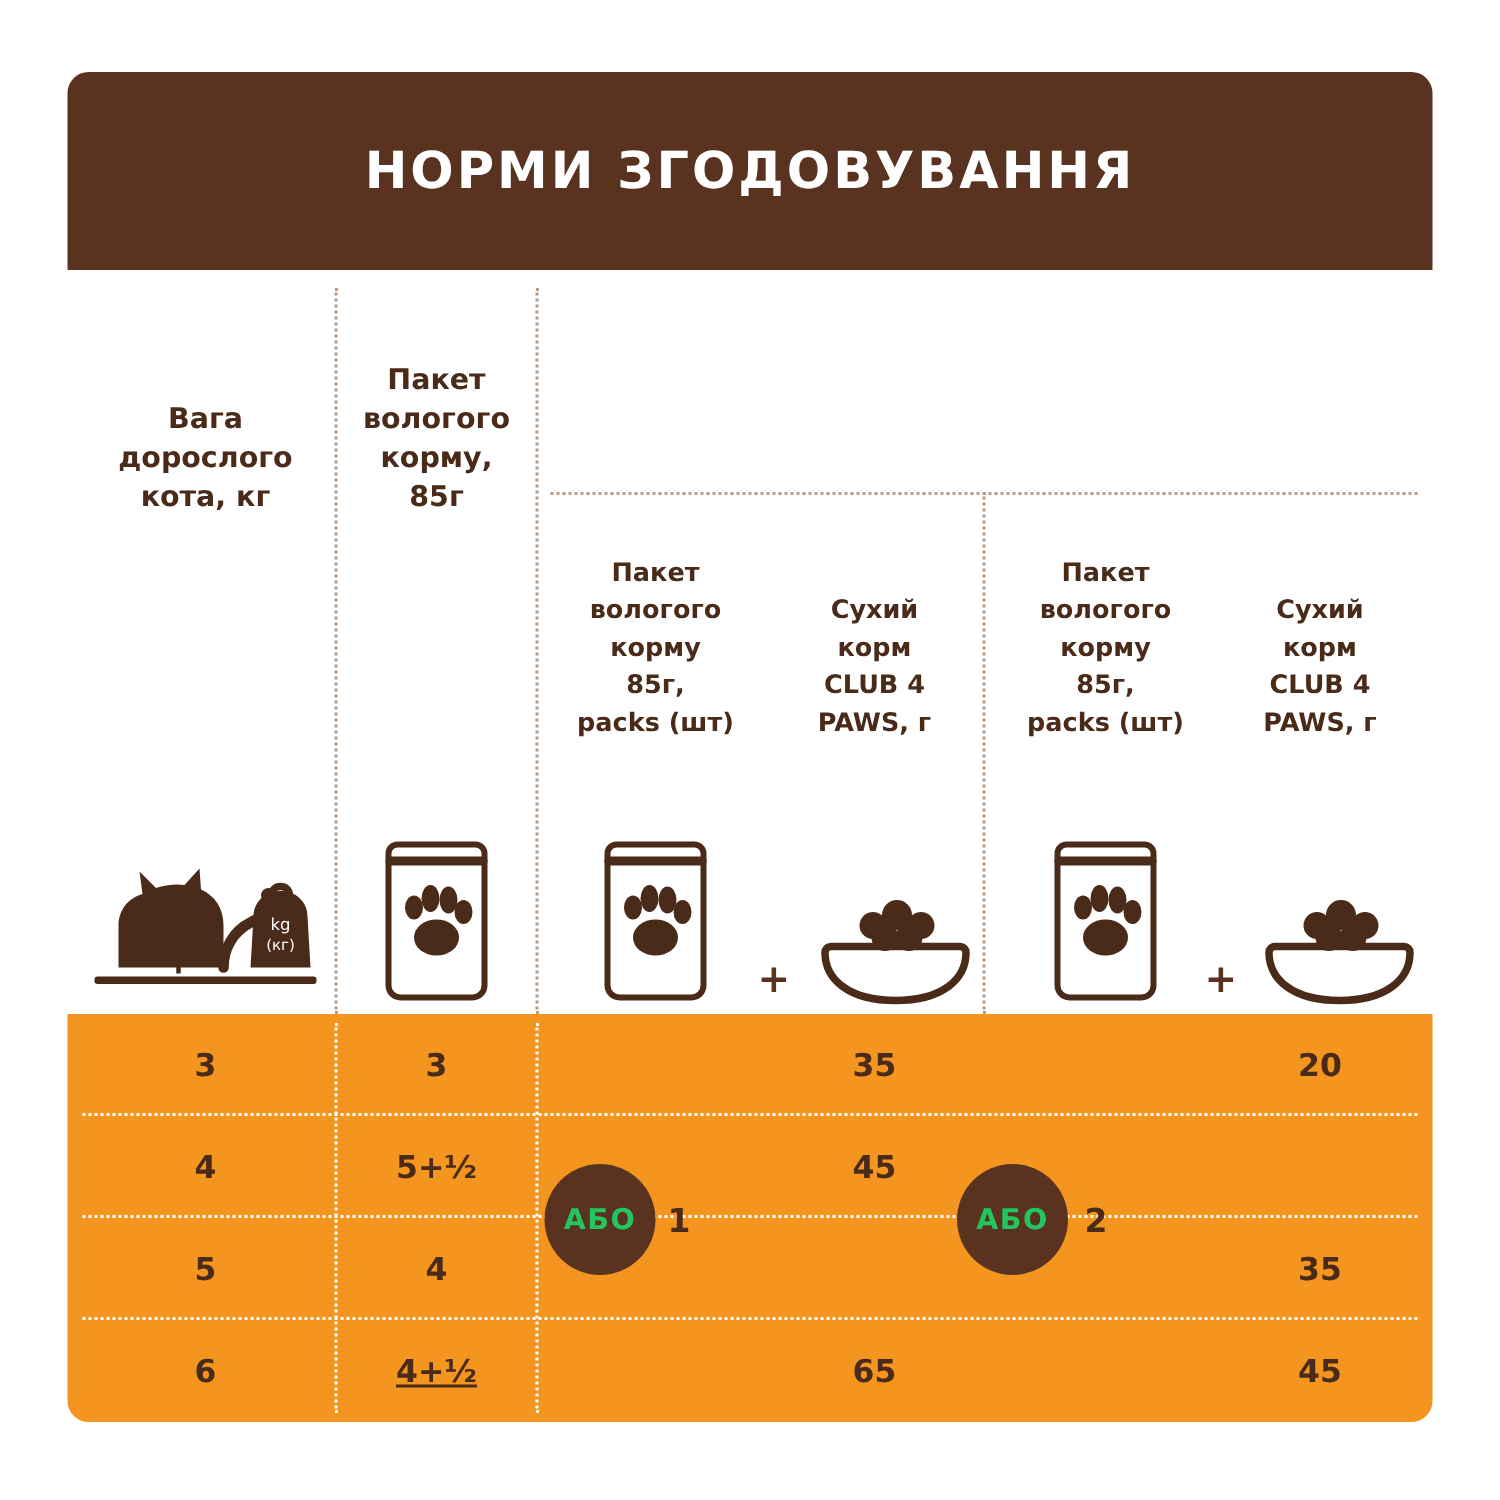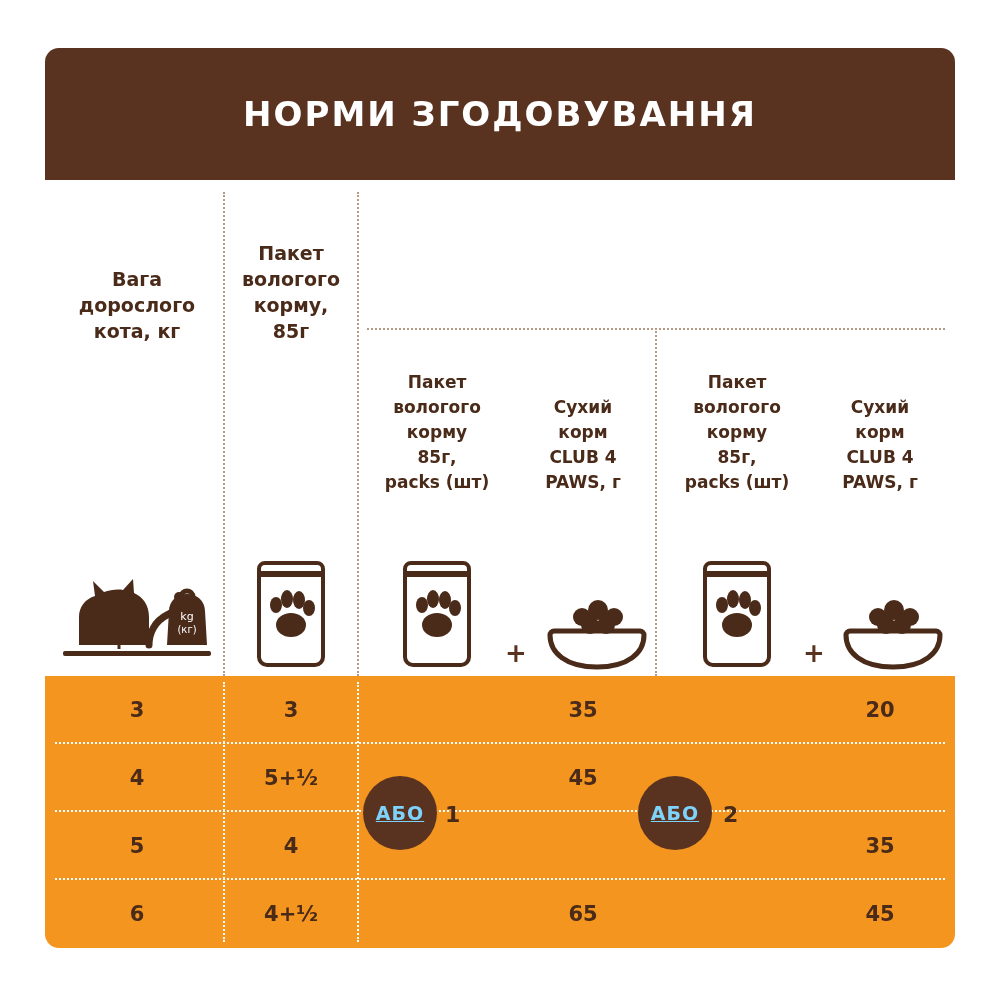--- a/index.html
+++ b/index.html
@@ -137,28 +137,27 @@
     line-height: 52px;
   }
 
   
   .abo {
     position: absolute;
     width: 74px;
     height: 74px;
     border-radius: 50%;
     background: #5a3320;
-    color: #7dd3fc;
+    color: #22c55e;
     font-size: 19px;
     font-weight: bold;
     display: flex;
     align-items: center;
     justify-content: center;
     letter-spacing: 1px;
-    text-decoration: underline;
   }
   .abo-num {
     position: absolute;
     font-size: 22px;
     font-weight: bold;
     color: #4a2a18;
   }
 </style>
 </head>
 <body>
@@ -307,21 +306,21 @@
 
     <div class="cell" style="left:8px; top:76px; width:168px;">4</div>
     <div class="cell" style="left:186px; top:76px; width:120px;">5+½</div>
     <div class="cell" style="left:470px; top:76px; width:136px;">45</div>
 
     <div class="cell" style="left:8px; top:144px; width:168px;">5</div>
     <div class="cell" style="left:186px; top:144px; width:120px;">4</div>
     <div class="cell" style="left:770px; top:144px; width:130px;">35</div>
 
     <div class="cell" style="left:8px; top:212px; width:168px;">6</div>
-    <div class="cell" style="left:186px; top:212px; width:120px;">4+½</div>
+    <div class="cell" style="left:186px; top:212px; width:120px;text-decoration:underline;">4+½</div>
     <div class="cell" style="left:470px; top:212px; width:136px;">65</div>
     <div class="cell" style="left:770px; top:212px; width:130px;">45</div>
 
     <div class="abo" style="left:318px; top:100px;">АБО</div>
     <div class="abo-num" style="left:400px; top:126px;">1</div>
 
     <div class="abo" style="left:593px; top:100px;">АБО</div>
     <div class="abo-num" style="left:678px; top:126px;">2</div>
   </div>
 </div>

